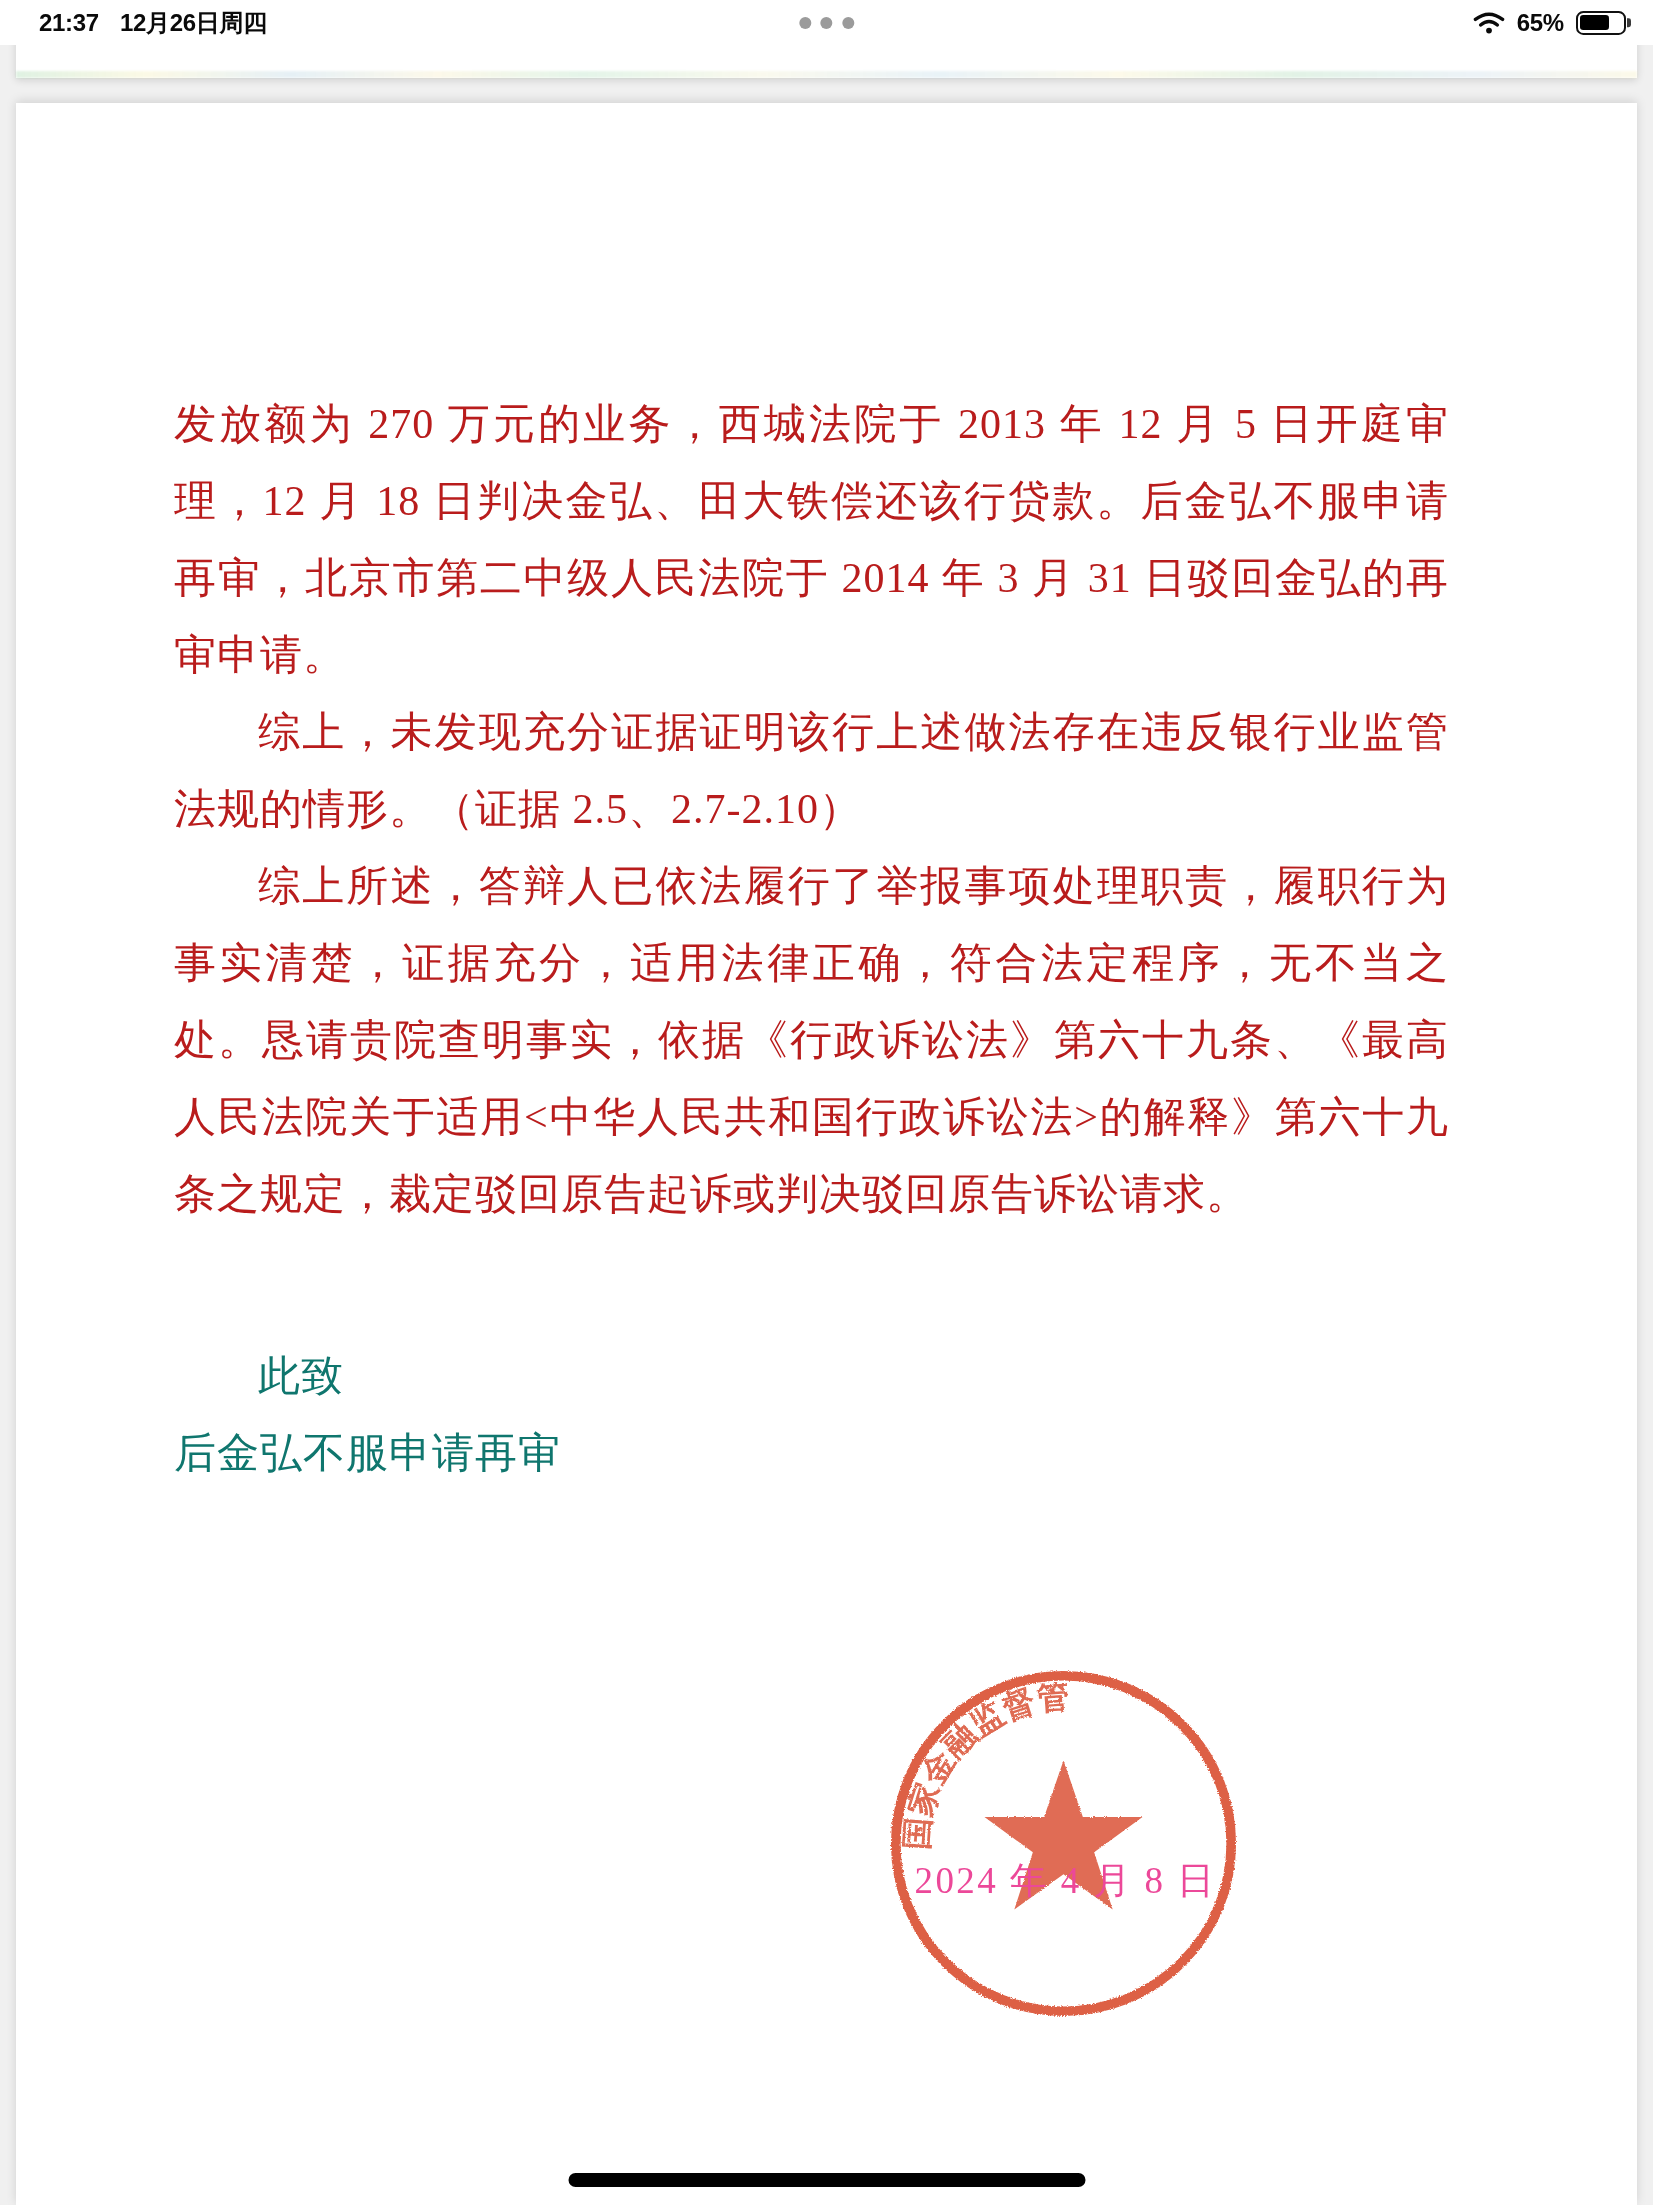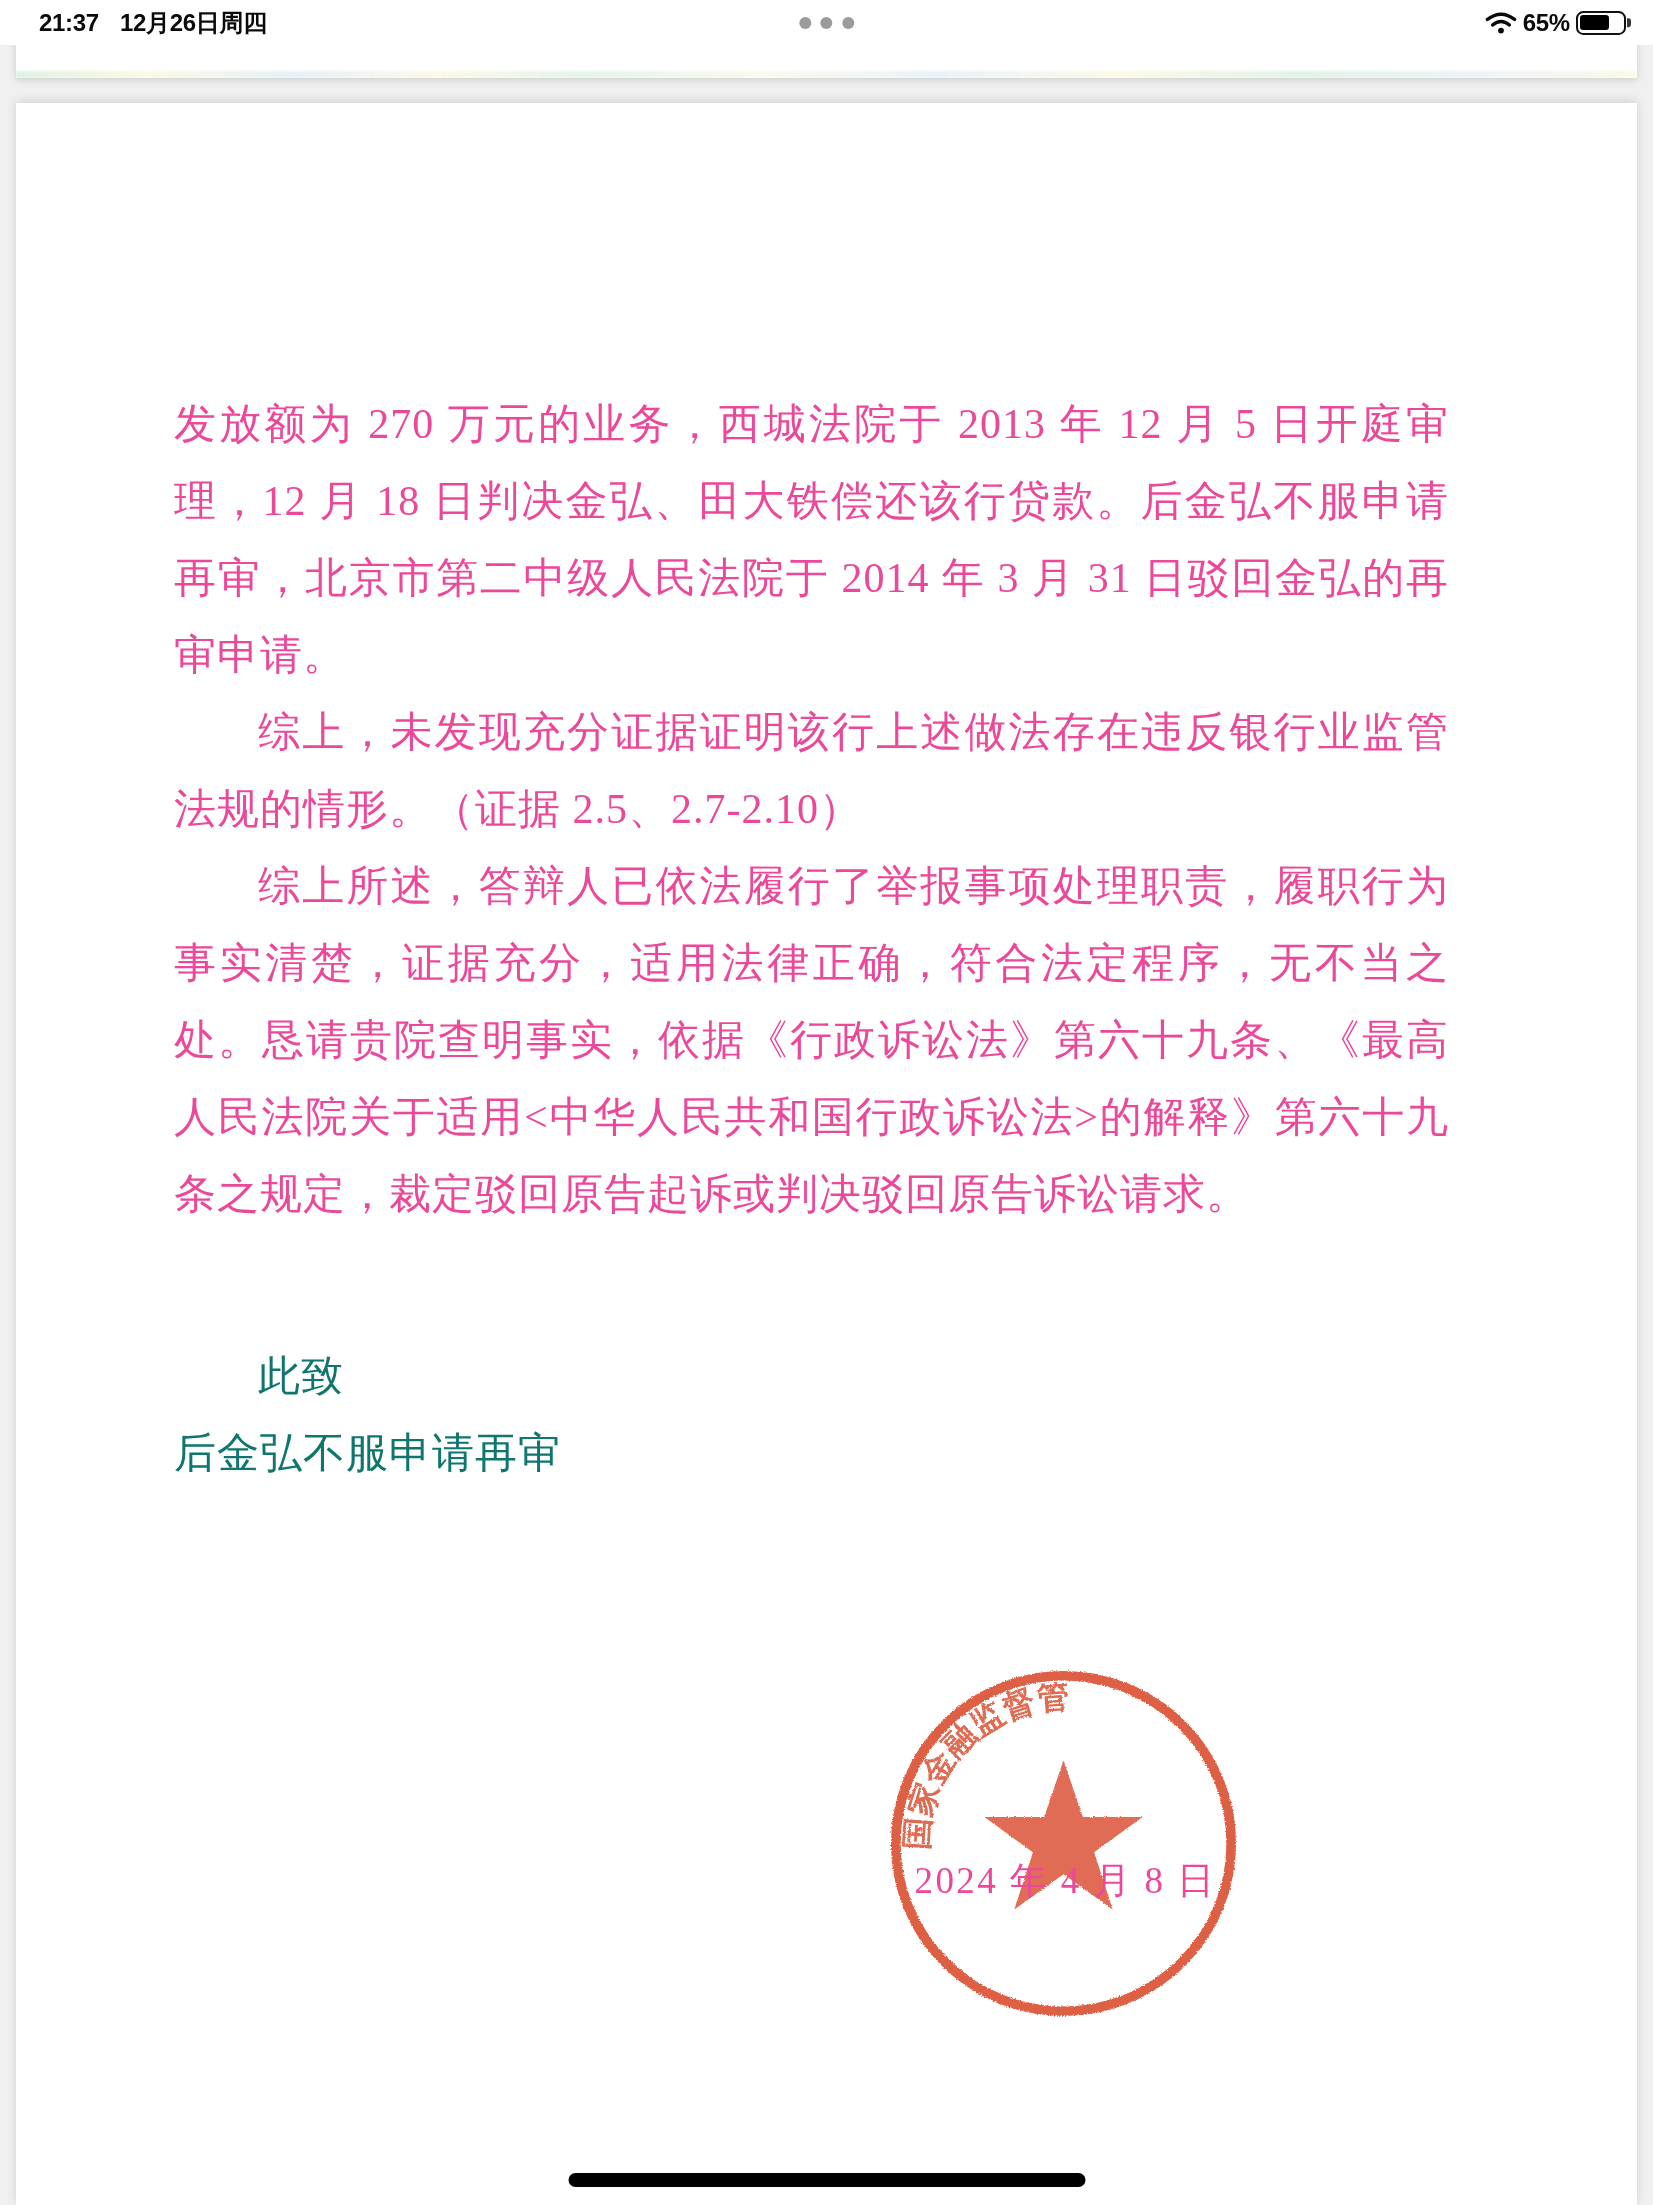--- a/index.html
+++ b/index.html
@@ -25,21 +25,21 @@
   }
   #status-center{
     position:absolute; left:50%; top:50%;
     transform:translate(-50%,-50%);
     display:flex; gap:9.7px; align-items:center;
   }
   .dot{ width:12px; height:12px; border-radius:50%; background:#9b9b9b; }
   #status-right{
     position:absolute; right:27.4px; top:50%;
     transform:translateY(-50%);
-    display:flex; align-items:center; gap:6px;text-align:right;
+    display:flex; align-items:center; gap:12px;text-align:right;
   }
   #battery-pct{ font-size:24px; font-weight:600; color:#0a0a0a; letter-spacing:-0.4px; }
   .battery{
     position:relative; width:50px; height:24px;
     border:2.4px solid #111; border-radius:7.3px;
   }
   .battery .fill{
     position:absolute; top:2.4px; left:2.4px; bottom:2.4px;
     width:62%; background:#000; border-radius:3.2px;
   }
@@ -82,21 +82,21 @@
     box-shadow:0 -1.6px 9.7px rgba(0,0,0,.13);
   }
 
   
   #doc-body{
     position:absolute; left:158px; top:283px;
     width:1275px;
     font-family:"Liberation Serif","DejaVu Serif",serif;
     font-size:42px;
     line-height:77px;
-    color:#ec4899;
+    color:#b91c1c;
     text-align:justify;
     text-justify:inter-ideograph;
   }
   #doc-body p{
     margin:0;
     text-align:justify;
     text-align-last:left;
     letter-spacing:1px;
   }
   #doc-body p.indent{ text-indent:2em; }

